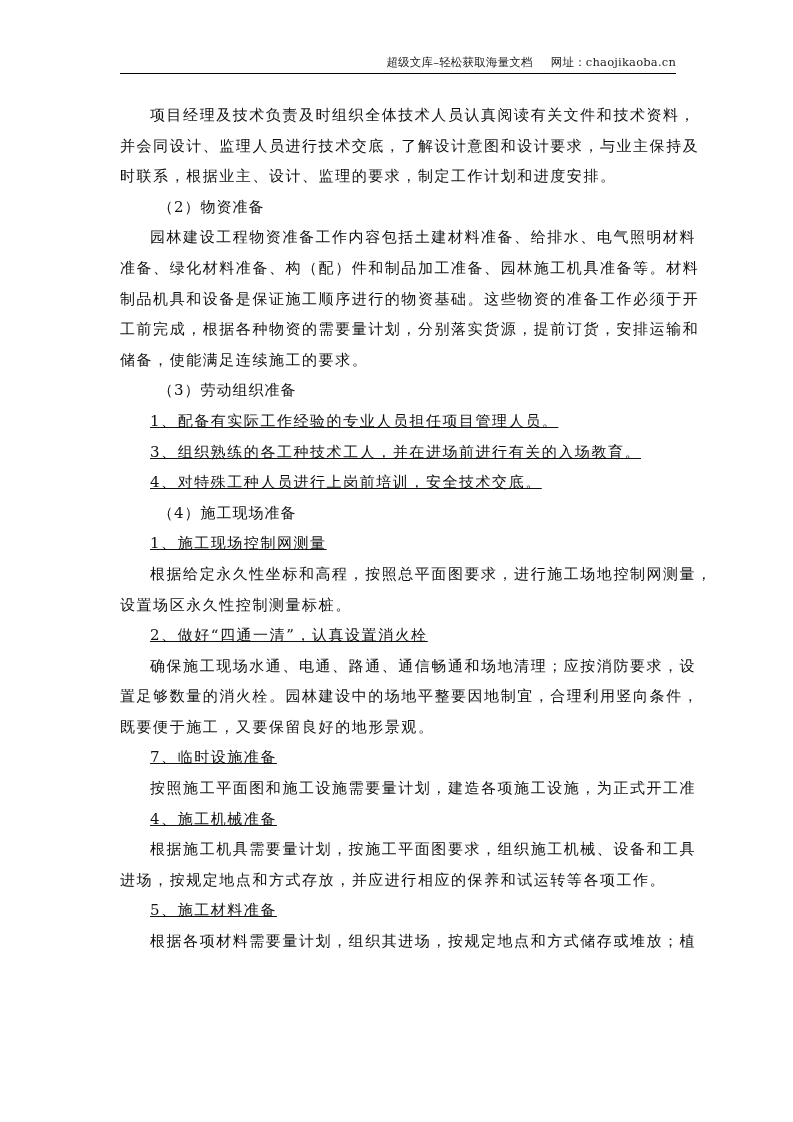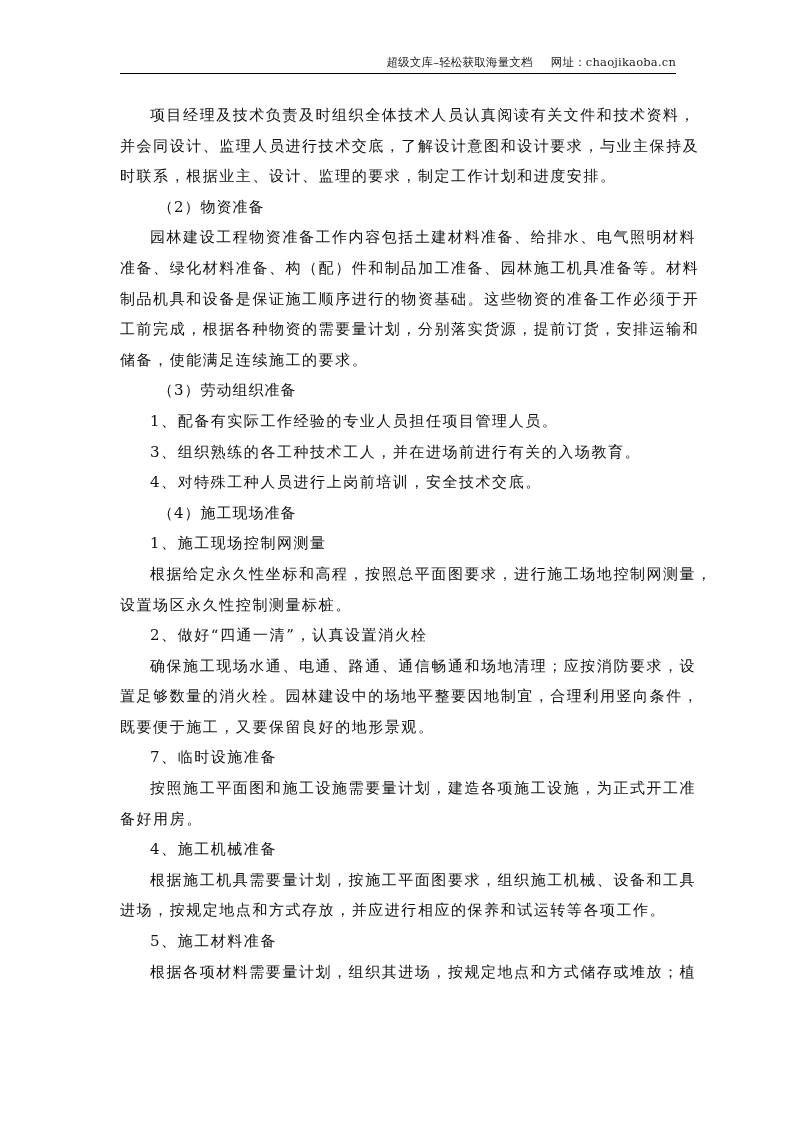--- a/index.html
+++ b/index.html
@@ -8,21 +8,21 @@
   .header { position: absolute; left: 120px; top: 55px; width: 556px; height: 18px;
             border-bottom: 1px solid #000; }
   .header-text { position: absolute; right: 0; top: 0; font-size: 11.5px; color: #222;
                  white-space: nowrap; letter-spacing: 0.2px; }
   .header-text .gap { display: inline-block; width: 18px; }
   .content { position: absolute; left: 120px; top: 92px; width: 556px; margin-top: 8px; }
   .line { font-size: 15px; line-height: 30.6px; height: 30.6px; white-space: nowrap;
           letter-spacing: 1.55px; }
   .indent { padding-left: 30px; }
   .heading { font-weight: normal; padding-left: 38px; letter-spacing: 1px; }
-  .item { padding-left: 30px; }
+  .item { padding-left: 30px; text-decoration: underline; }
 </style>
 </head>
 <body>
 
 <div class="header">
   <div class="header-text">
     <span>超级文库–轻松获取海量文档</span><span class="gap"></span><span>网址：chaojikaoba.cn</span>
   </div>
 </div>
 
@@ -43,19 +43,18 @@
   <div class="line heading">（4）施工现场准备</div>
   <div class="line item">1、施工现场控制网测量</div>
   <div class="line indent">根据给定永久性坐标和高程，按照总平面图要求，进行施工场地控制网测量，</div>
   <div class="line">设置场区永久性控制测量标桩。</div>
   <div class="line item">2、做好“四通一清”，认真设置消火栓</div>
   <div class="line indent">确保施工现场水通、电通、路通、通信畅通和场地清理；应按消防要求，设</div>
   <div class="line">置足够数量的消火栓。园林建设中的场地平整要因地制宜，合理利用竖向条件，</div>
   <div class="line">既要便于施工，又要保留良好的地形景观。</div>
   <div class="line item">7、临时设施准备</div>
   <div class="line indent">按照施工平面图和施工设施需要量计划，建造各项施工设施，为正式开工准</div>
-  <div class="line">备好用房。</div>
   <div class="line item">4、施工机械准备</div>
   <div class="line indent">根据施工机具需要量计划，按施工平面图要求，组织施工机械、设备和工具</div>
   <div class="line">进场，按规定地点和方式存放，并应进行相应的保养和试运转等各项工作。</div>
   <div class="line item">5、施工材料准备</div>
   <div class="line indent">根据各项材料需要量计划，组织其进场，按规定地点和方式储存或堆放；植</div>
 </div>
 
 </body></html>

